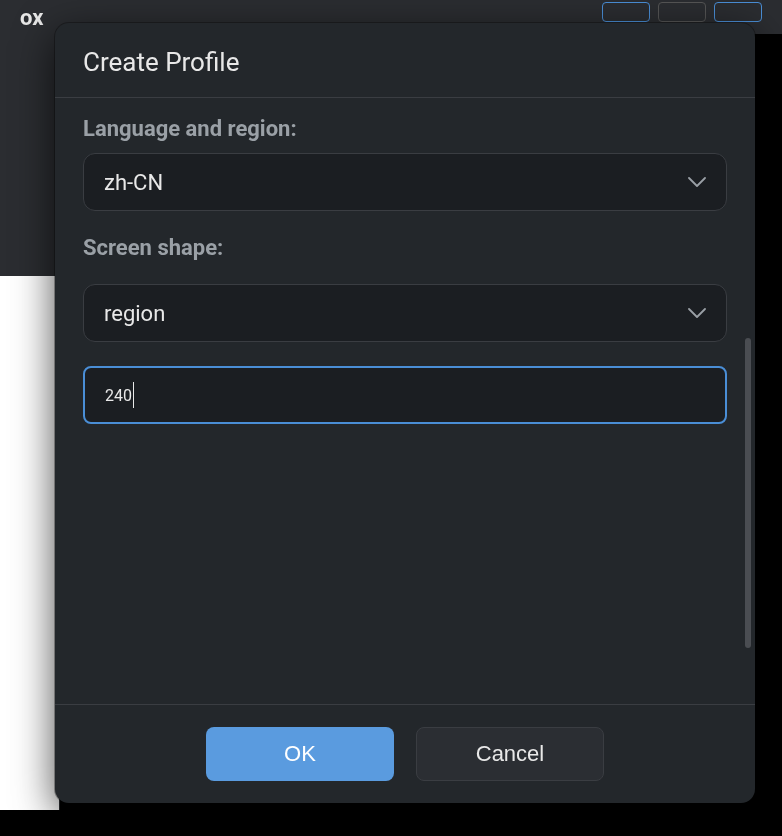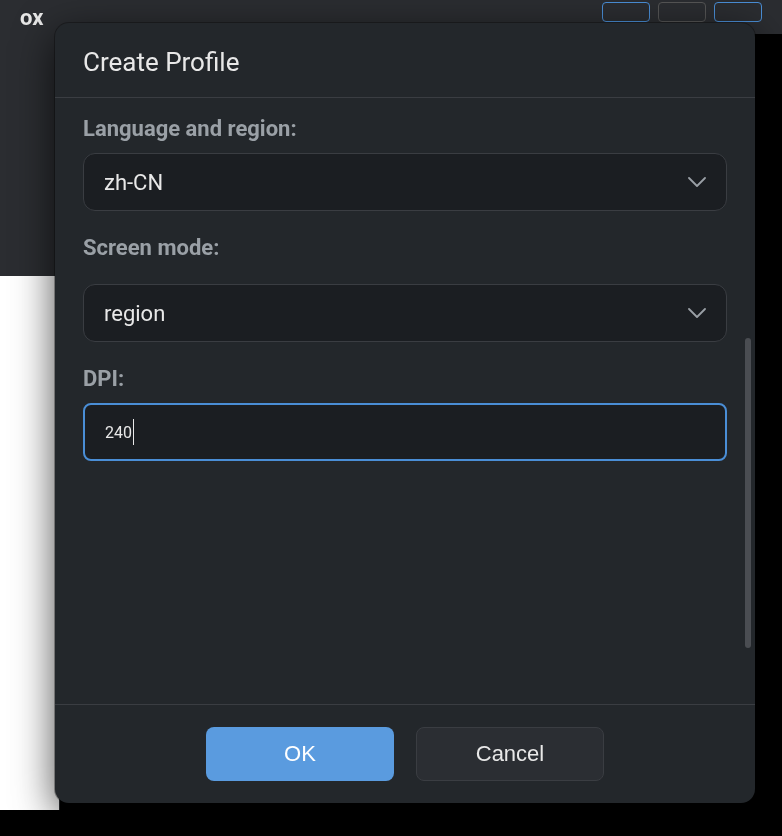--- a/index.html
+++ b/index.html
@@ -239,36 +239,35 @@
         <span class="combo-value">zh-CN</span>
         <span class="chevron">
           <svg viewBox="0 0 18 11">
               <path d="M1 1 L9 9 L17 1" stroke="#9aa0a6" stroke-width="1.8" fill="none" stroke-linecap="round" stroke-linejoin="round"></path>
             </svg>
         </span>
       </div>
     </div>
 
     <div class="field-group">
-      <label class="field-label">Screen mode:</label>
+      <label class="field-label">Screen shape:</label>
     </div>
 
     <div class="field-group">
       <div class="combo">
         <span class="combo-value">region</span>
         <span class="chevron">
           <svg viewBox="0 0 18 11">
               <path d="M1 1 L9 9 L17 1" stroke="#9aa0a6" stroke-width="1.8" fill="none" stroke-linecap="round" stroke-linejoin="round"></path>
             </svg>
         </span>
       </div>
     </div>
 
     <div class="field-group">
-      <label class="field-label">DPI:</label>
       <div class="text-input">
         <span>240</span>
           <span class="input-caret"></span>
       </div>
     </div>
 
     <div class="scrollbar-visual"></div>
   </div>
 
   <div class="modal-footer">

